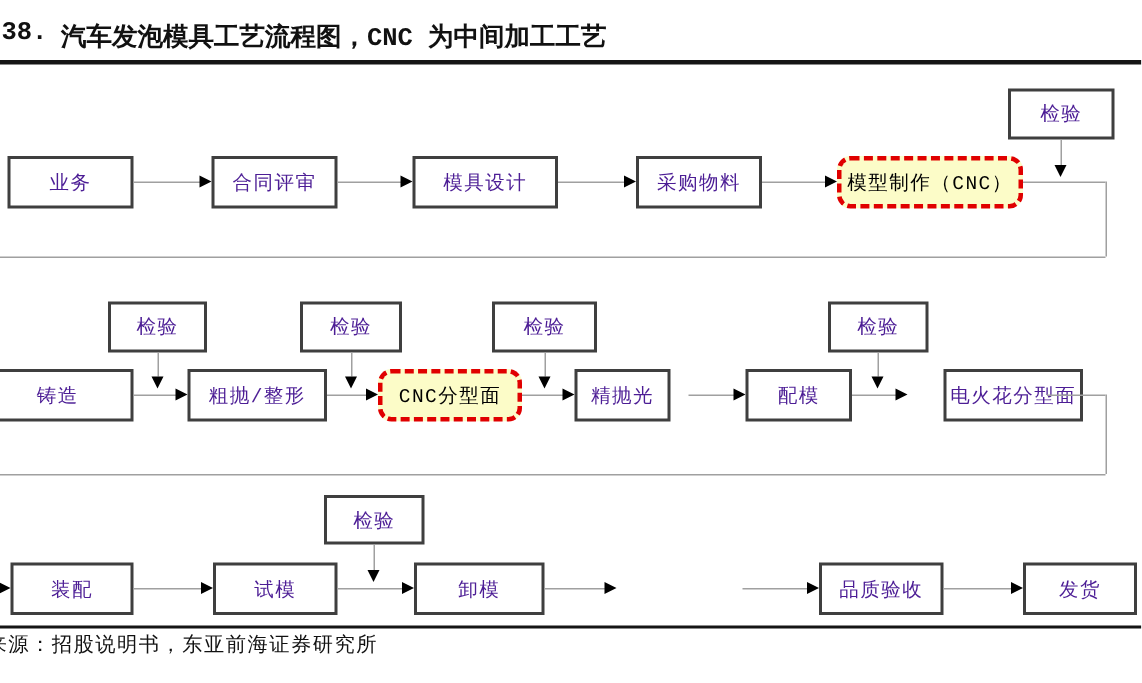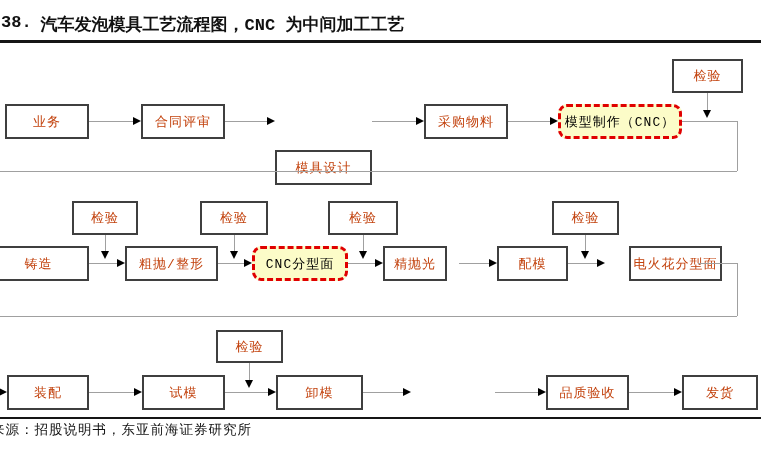--- a/index.html
+++ b/index.html
@@ -7,21 +7,21 @@
     position:relative;width:761px;height:455px;background:#ffffff;overflow:hidden;
     font-family:Liberation Mono, monospace;color:#262626;
   }
   .title-row{position:absolute;top:13px;left:1px;display:flex;gap:9px;
     font-weight:bold;font-size:17px;color:#111;white-space:nowrap;}
   .rule{position:absolute;left:0;width:761px;background:#151515;}
   .rule-top{top:40px;height:3px;}
   .rule-bottom{top:417px;height:2px;}
   .box{position:absolute;height:35px;box-sizing:border-box;border:2px solid #3f3f3f;
     background:#fff;display:flex;align-items:center;justify-content:center;
-    font-size:13px;letter-spacing:1px;color:#c2410c;white-space:nowrap;}
+    font-size:13px;letter-spacing:1px;color:#4c1d95;white-space:nowrap;}
   .qc{height:34px;border-width:2px;}
   .hl{background:#fcfcc8;border:3px dashed #e00000;border-radius:9px;color:#000000;}
   .hline{position:absolute;height:1px;background:#a0a0a0;}
   .vline{position:absolute;width:1px;background:#a0a0a0;}
   .ar{position:absolute;width:0;height:0;border-top:4px solid transparent;
     border-bottom:4px solid transparent;border-left:8px solid #000;}
   .ad{position:absolute;width:0;height:0;border-left:4px solid transparent;
     border-right:4px solid transparent;border-top:8px solid #000;}
   .source{position:absolute;top:421px;left:-9px;font-size:13.5px;color:#111;
     letter-spacing:1px;white-space:nowrap;}
@@ -36,21 +36,21 @@
     <span>汽车发泡模具工艺流程图，CNC 为中间加工工艺</span>
   </div>
   <div class="rule rule-top"></div>
 
   <div class="box" style="top:104px;left:5px;width:84px;">
       <span>业务</span>
     </div>
   <div class="box" style="top:104px;left:141px;width:84px;">
       <span>合同评审</span>
     </div>
-  <div class="box" style="top:104px;left:275px;width:97px;margin-top:46px;">
+  <div class="box" style="top:104px;left:275px;width:97px;">
       <span>模具设计</span>
     </div>
   <div class="box" style="top:104px;left:424px;width:84px;">
       <span>采购物料</span>
     </div>
   <div class="box hl" style="top:104px;left:558px;width:124px;">
       <span>模型制作（CNC）</span>
     </div>
   <div class="box qc" style="top:59px;left:672px;width:71px;">
       <span>检验</span>

